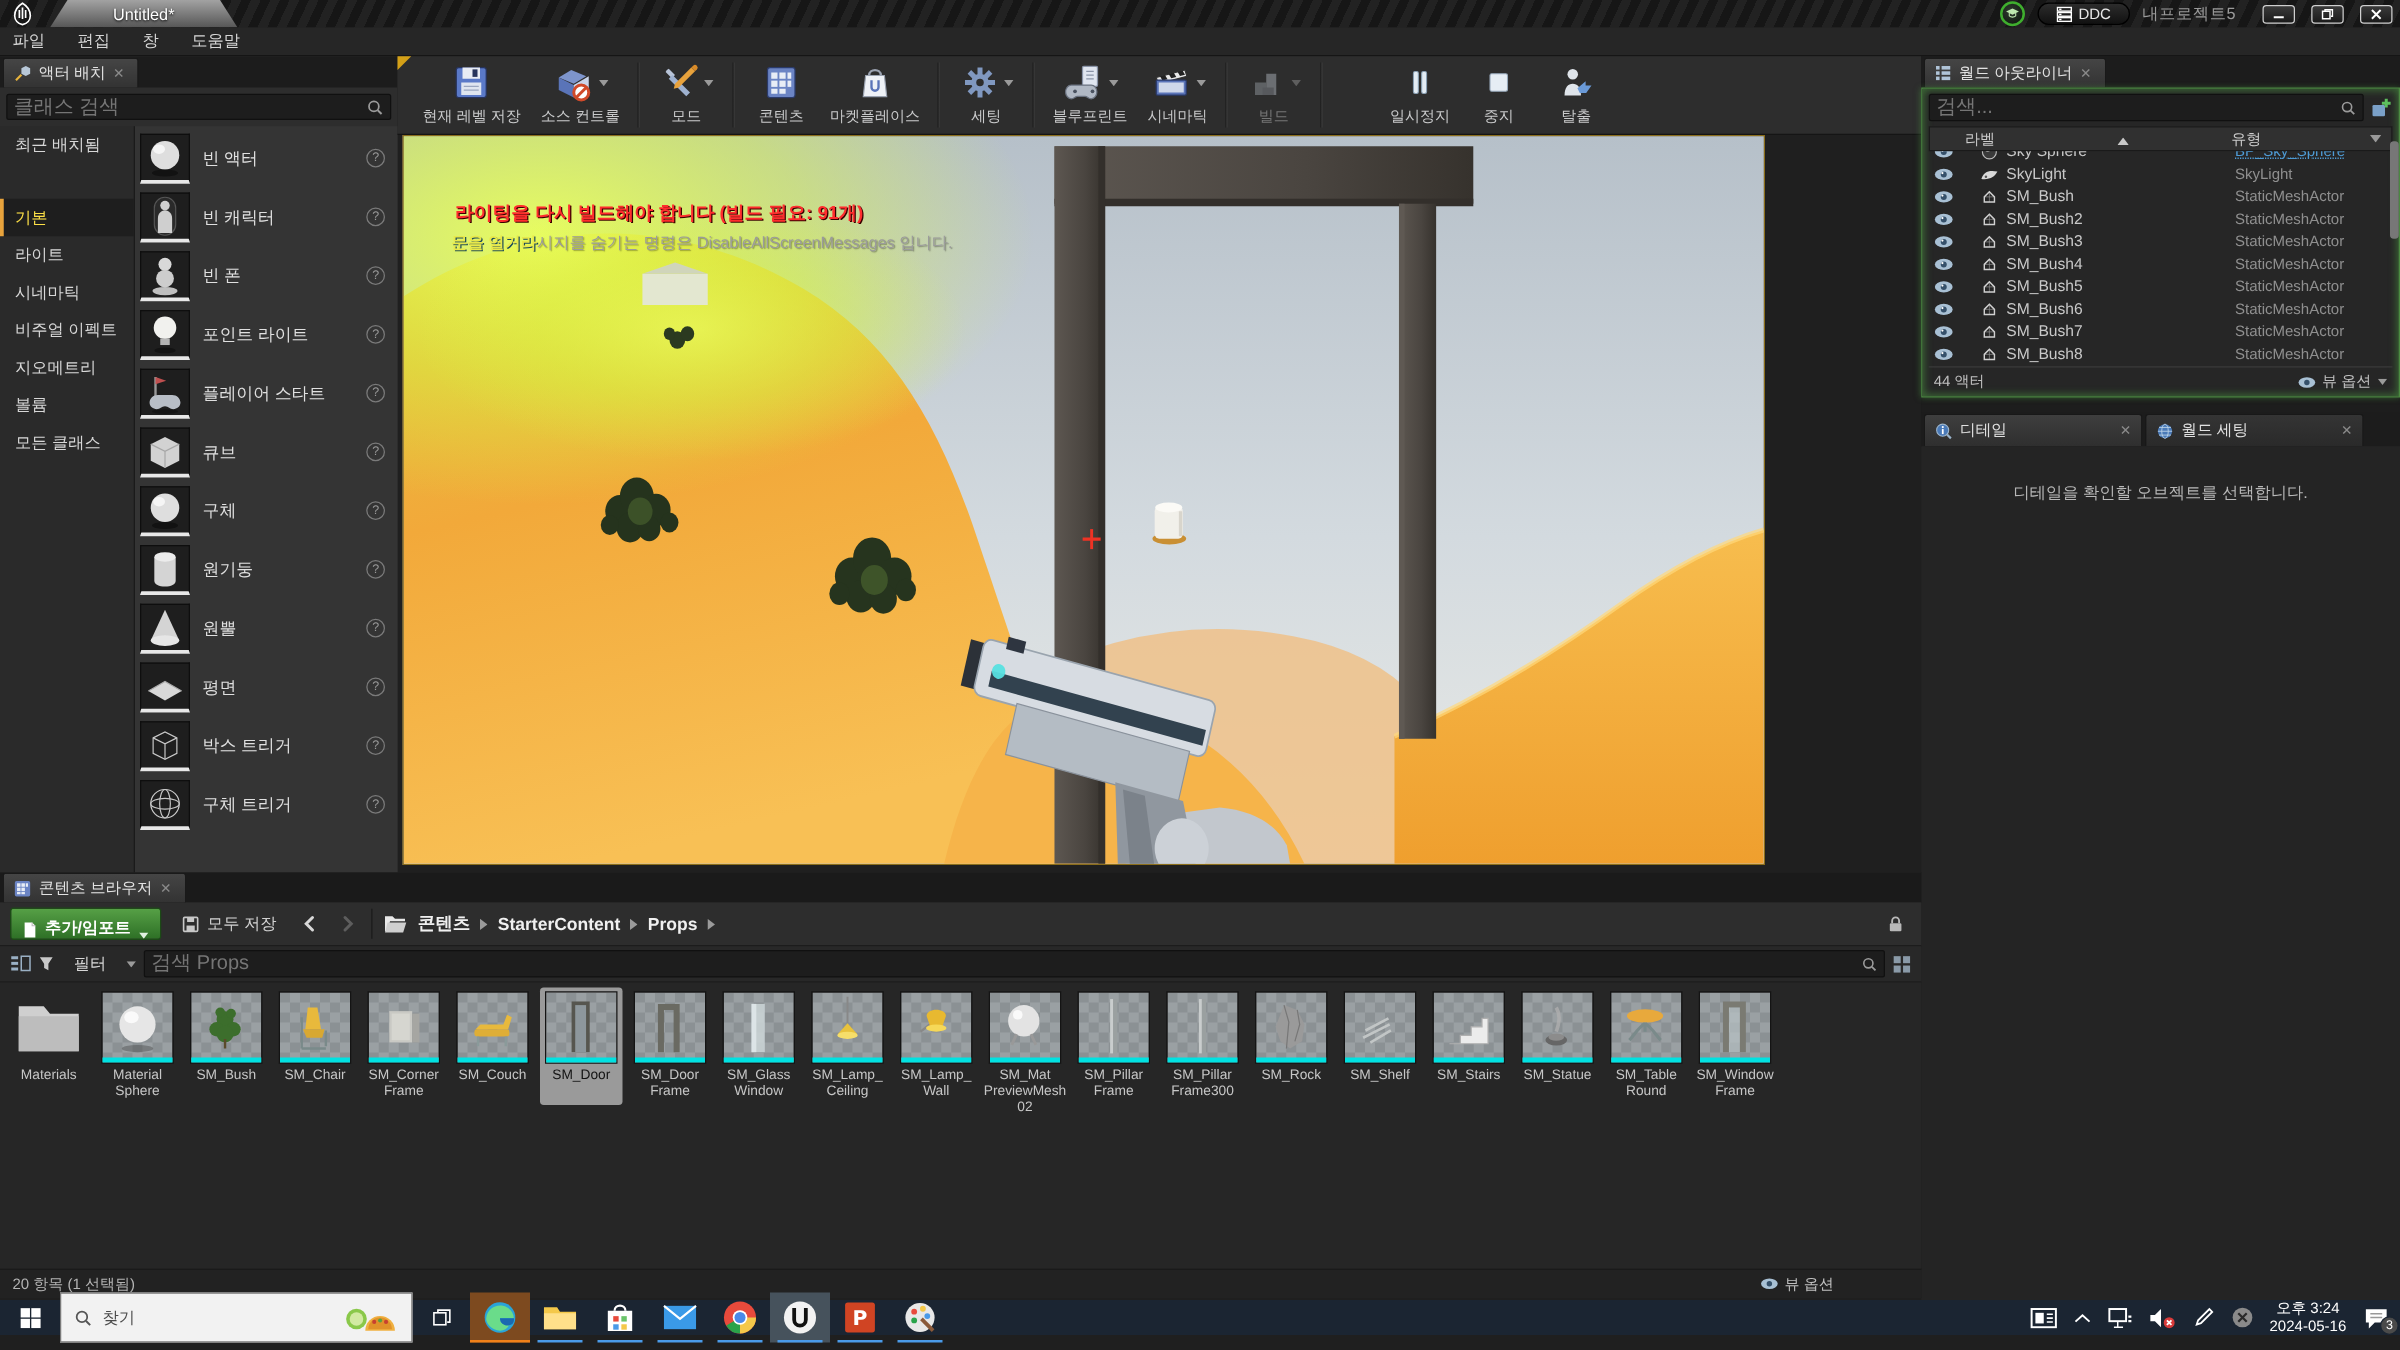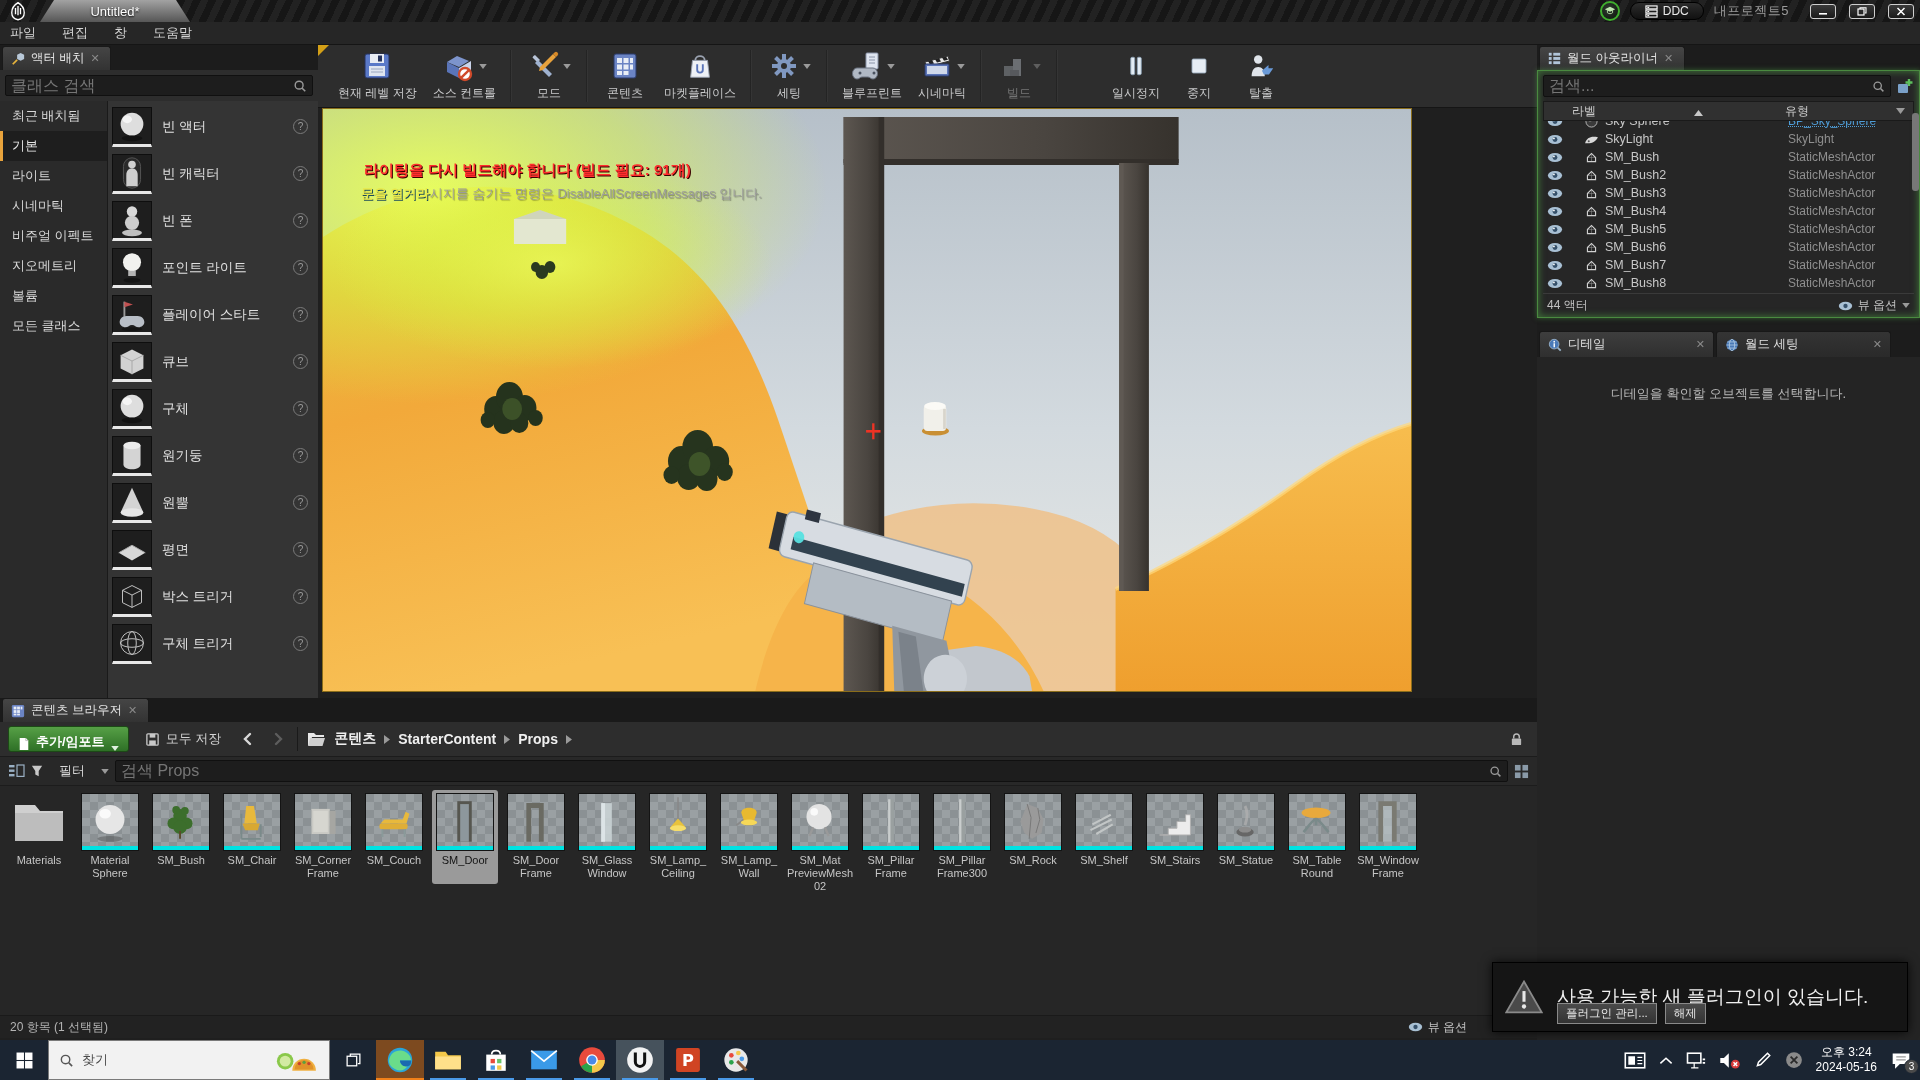--- a/index.html
+++ b/index.html
@@ -35,21 +35,21 @@
   .ptab { height:24px; background:linear-gradient(#454545,#333); border:1px solid #191919; border-bottom:none;
     display:flex; align-items:center; gap:6px; padding:0 8px; font-size:12.5px; color:#e2e2e2; border-radius:3px 3px 0 0; }
   .ptab .close { color:#8a8a8a; font-size:11px; width:12px; }
   .searchbox { display:flex; align-items:center; background:#1d1d1d; border:1px solid #101010; border-radius:2px; height:21px; padding:0 5px; }
   .searchbox input { flex:1; background:transparent; border:none; outline:none; color:#bbb; font-size:16px; font-family:inherit; }
   .searchbox .ic { color:#9a9a9a; }
   #pa-search { margin:5px 5px 4px 5px; }
   #pa-body { position:absolute; left:0; top:56px; bottom:0; width:100%; display:flex; }
   #pa-cats { width:108px; background:#2a2a2a; border-right:1px solid #1a1a1a; }
   .cat { height:30px; display:flex; align-items:center; padding-left:9px; font-size:13px; color:#d8d8d8; border-left:3px solid transparent; cursor:pointer; }
-  .cat.sel { background:#1e1e1e; border-left:3px solid #e8a33c; color:#e5e5e5; }
+  .cat.sel { background:#1e1e1e; border-left:3px solid #e8a33c; color:#fde047;margin-top:28px; }
   #pa-items { flex:1; background:#343434; overflow:hidden; padding-top:2px; }
   .pa-row { height:47px; display:flex; align-items:center; gap:10px; padding-left:4px; cursor:grab; }
   .pa-thumb { width:40px; height:40px; background:#1e1e1e; border:1px solid #0e0e0e; border-bottom:3px solid #e8e8e8; }
   .pa-label { flex:1; font-size:13.5px; color:#e0e0e0; }
   .pa-help { width:15px; height:15px; border:1px solid #7a7a7a; border-radius:50%; color:#9a9a9a; font-size:10px;
     display:flex; align-items:center; justify-content:center; margin-right:10px; }
 
   
   #toolbar { position:absolute; left:318px; top:45px; width:1219px; height:63px; background:#2d2d2d; border-bottom:1px solid #151515;
     display:flex; align-items:center; padding-left:12px; }
@@ -125,21 +125,21 @@
     display:flex; align-items:center; justify-content:space-between; padding:0 10px; font-size:12px; color:#b4b4b4; }
 
   
   #notify { position:absolute; left:1492px; top:962px; width:416px; height:70px; background:#151515; border:1px solid #000;
     box-shadow:0 0 10px rgba(0,0,0,.8); z-index:40; display:flex; align-items:center; padding:0 12px; gap:14px; }
   #notify .msg { font-size:19px; color:#f0f0f0; }
   #notify .btns { position:absolute; left:64px; top:40px; display:flex; gap:8px; }
   .nbtn { background:linear-gradient(#4a4a4a,#333); border:1px solid #8a8a8a; color:#e8e8e8; font-size:11.5px; padding:2px 8px; cursor:pointer; font-family:inherit; }
 
   
-  #taskbar { position:absolute; left:0; top:1040px; width:1920px; height:40px; background:#1b2532; display:flex; align-items:center; z-index:50; }
+  #taskbar { position:absolute; left:0; top:1040px; width:1920px; height:28px; background:#1b2532; display:flex; align-items:center; z-index:50; }
   #tb-start { width:48px; height:40px; display:flex; align-items:center; justify-content:center; cursor:pointer; }
   #tb-searchbox { width:282px; height:40px; background:#f2f2f2; border:1px solid #7a7a7a; display:flex; align-items:center; gap:8px; padding:0 10px; }
   #tb-searchbox .txt { flex:1; font-size:13px; color:#4a4a4a; }
   #tb-taskview { width:46px; height:40px; display:flex; align-items:center; justify-content:center; cursor:pointer; }
   .appslot { width:48px; height:40px; display:flex; align-items:center; justify-content:center; position:relative; cursor:pointer; }
   .appslot .under { position:absolute; left:6px; bottom:0; width:36px; height:2px; background:#4a9ae8; }
   .appslot.edge { background:#7d4a1f; }
   .appslot.edge .under { background:#f08019; left:0; width:48px; }
   .appslot.unreal { background:#46525c; }
   #tb-tray { margin-left:auto; display:flex; align-items:center; gap:13px; padding-right:8px; }
@@ -1257,34 +1257,20 @@
             <svg width="15" height="10" viewBox="0 0 18 12">
               <ellipse cx="9" cy="6" rx="8" ry="5" fill="#a8c0d4"></ellipse>
               <circle cx="9" cy="6" r="2.6" fill="#35506a"></circle>
             </svg>
           </span>
         <span>뷰 옵션</span>
       </span>
     </div>
   </div>
 
-  <div id="notify">
-    <span class="ic">
-        <svg width="38" height="36" viewBox="0 0 32 30">
-          <path d="M16 2L31 28H1z" fill="#4a4a4a" stroke="#8a8a8a" stroke-width="1.5"></path>
-          <rect x="14.7" y="10" width="2.6" height="9" fill="#e8e8e8"></rect>
-          <circle cx="16" cy="23" r="1.8" fill="#e8e8e8"></circle>
-        </svg>
-      </span>
-    <span class="msg">사용 가능한 새 플러그인이 있습니다.</span>
-    <span class="btns">
-      <button class="nbtn">플러그인 관리...</button>
-      <button class="nbtn">해제</button>
-    </span>
-  </div>
 
   <div id="taskbar">
     <div id="tb-start">
       <svg width="17" height="17" viewBox="0 0 16 16" fill="#fff">
           <rect x="0.5" y="0.5" width="7" height="7"></rect>
           <rect x="8.5" y="0.5" width="7" height="7"></rect>
           <rect x="0.5" y="8.5" width="7" height="7"></rect>
           <rect x="8.5" y="8.5" width="7" height="7"></rect>
         </svg>
     </div>

